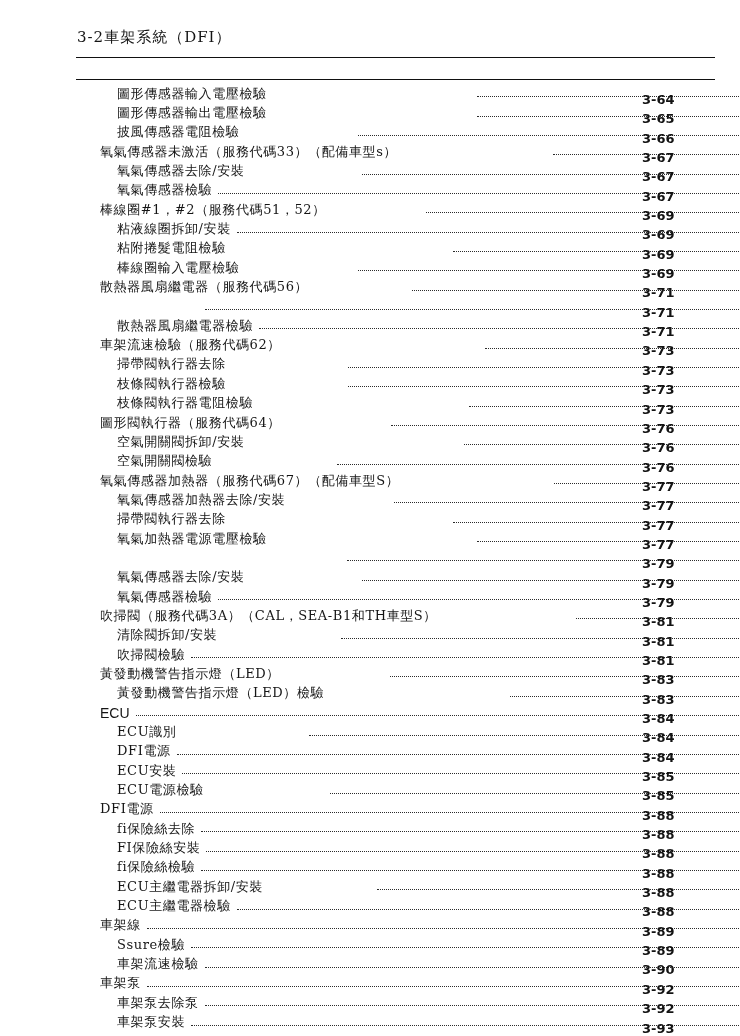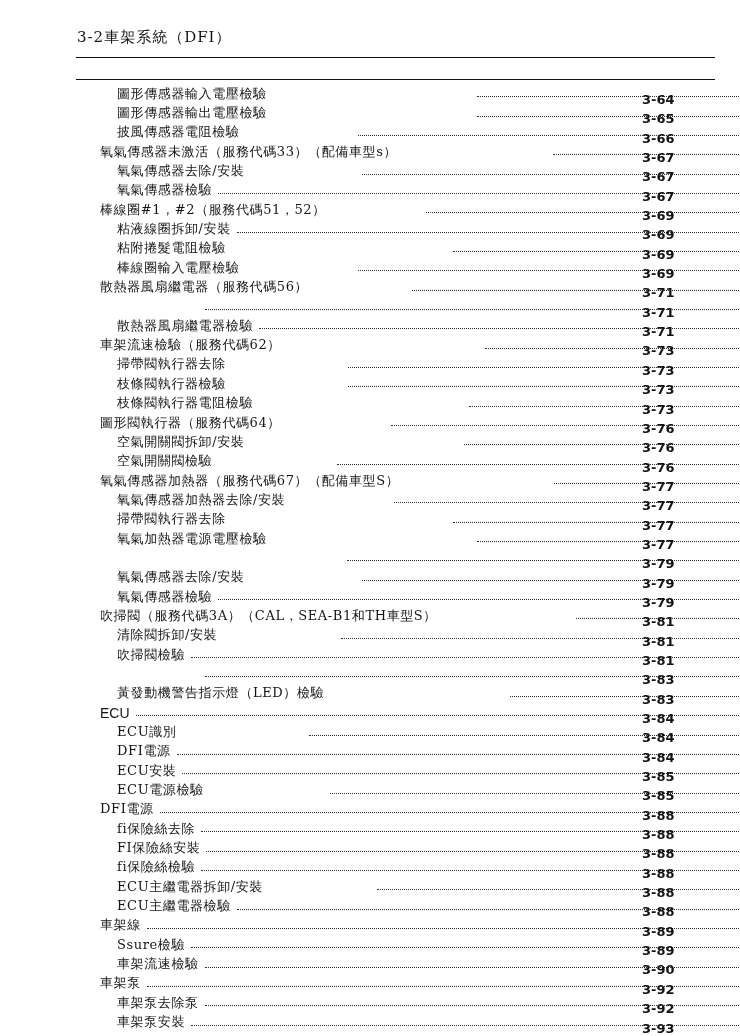--- a/index.html
+++ b/index.html
@@ -258,20 +258,21 @@
         <span class="label">清除閥拆卸/安裝</span>
         <span class="leader mid"></span>
         <span class="pageno">3-81</span>
       </div>
       <div class="row lvl2">
         <span class="label">吹掃閥檢驗</span>
         <span class="leader long"></span>
         <span class="pageno">3-81</span>
       </div>
       <div class="row lvl1">
+        <span class="label">黃發動機警告指示燈（LED）</span>
         <span class="leader mid"></span>
         <span class="pageno">3-83</span>
       </div>
       <div class="row lvl2">
         <span class="label">黃發動機警告指示燈（LED）檢驗</span>
         <span class="leader short"></span>
         <span class="pageno">3-83</span>
       </div>
       <div class="row lvl1 sans">
         <span class="label">ECU</span>

